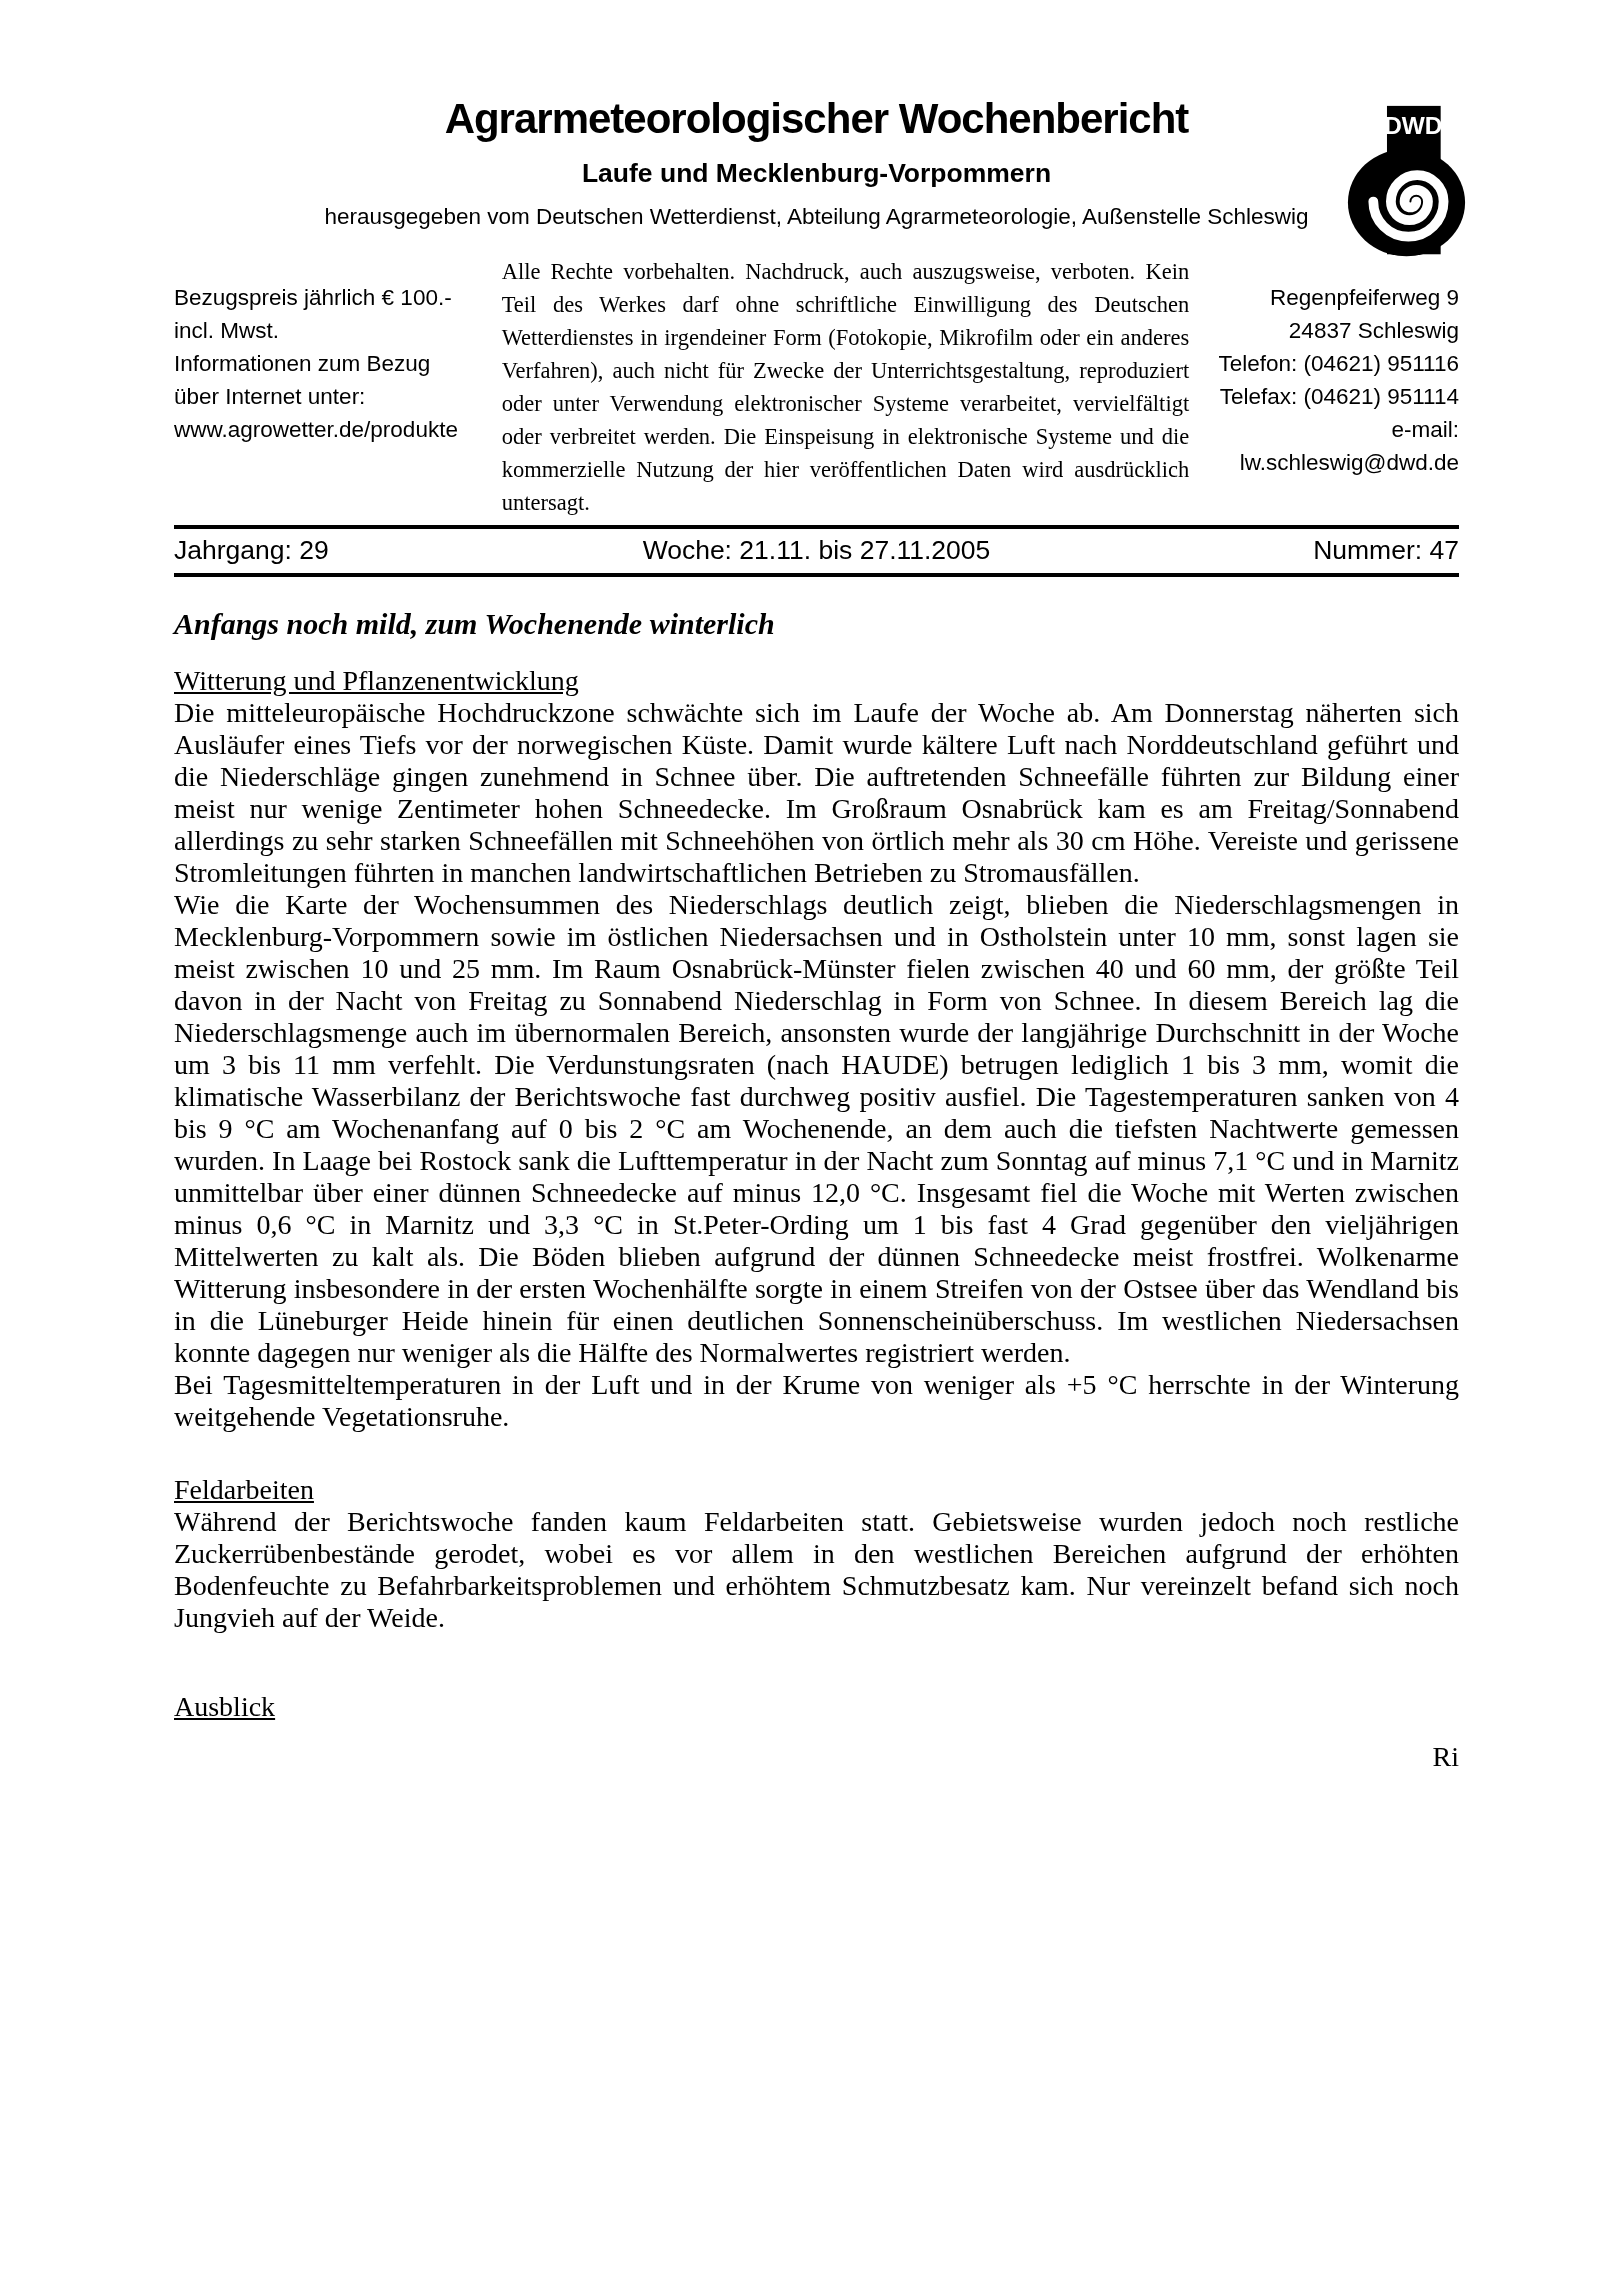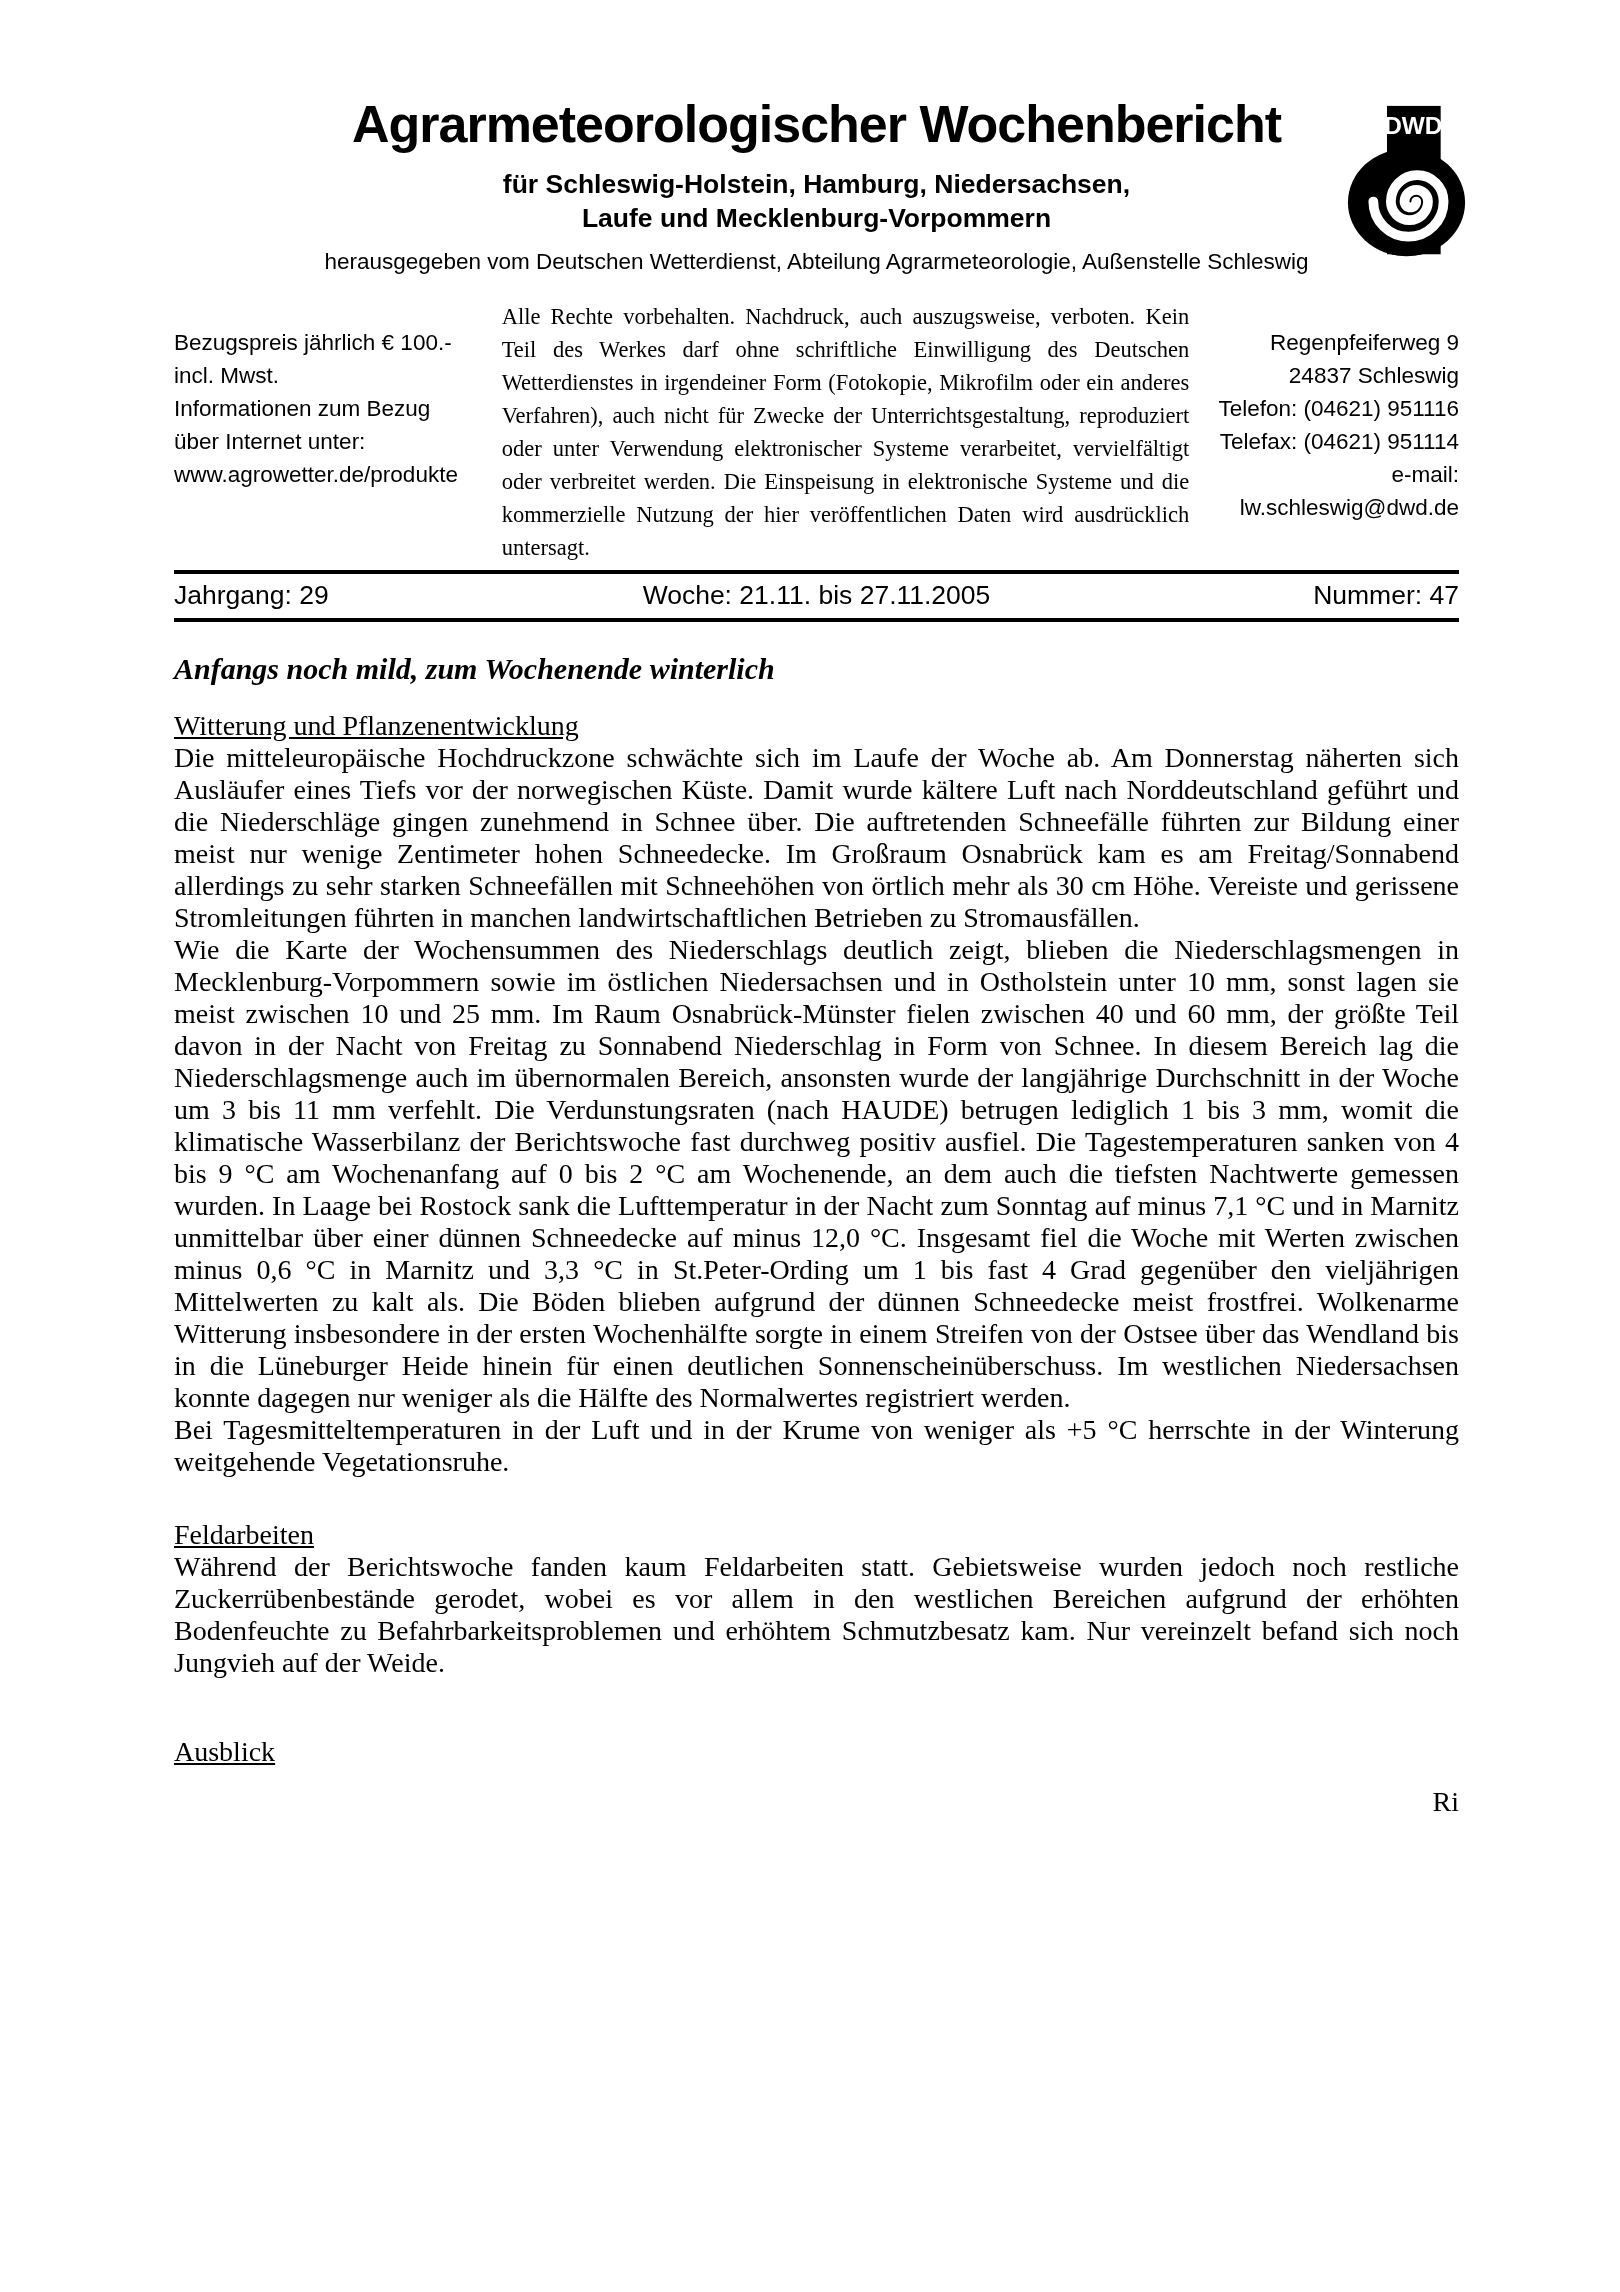--- a/index.html
+++ b/index.html
@@ -11,21 +11,21 @@
     color: #000000;
     box-sizing: border-box;
     padding: 0 161px 0 174px;
     overflow: hidden;
     font-family: "Liberation Serif", serif;
   }
   
   .masthead { text-align: center; padding-top: 96px; font-family: "Liberation Sans", sans-serif; }
   .report-title {
     margin: 0;
-    font-size: 52px;
+    font-size: 42px;
     font-weight: bold;
     letter-spacing: -1px;
     line-height: 1.1;
   }
   .subtitle {
     margin-top: 13.7px;
     font-size: 26.5px;
     font-weight: bold;
     line-height: 34px;
   }
@@ -107,21 +107,20 @@
              A 12 12 0 0 1 85 116
              A 19 19 0 0 1 47 116
              A 27 27 0 0 1 101 116
              A 36 36 0 0 1 29 116" fill="none" stroke="#fff" stroke-width="10" stroke-linecap="round"></path>
     <text x="70" y="47" text-anchor="middle" fill="#fff" font-family="Liberation Sans, sans-serif" font-size="25" font-weight="bold">DWD</text>
   </svg>
 
   <header class="masthead">
     <h1 class="report-title">Agrarmeteorologischer Wochenbericht</h1>
     <div class="subtitle">
-      <div>für Schleswig-Holstein, Hamburg, Niedersachsen,</div>
       <div>Laufe und Mecklenburg-Vorpommern</div>
     </div>
     <div class="publisher">herausgegeben vom Deutschen Wetterdienst,  Abteilung Agrarmeteorologie,  Außenstelle Schleswig</div>
   </header>
 
   <div class="imprint">
     <div class="col-left">
       <div>Bezugspreis jährlich  €  100.-</div>
       <div>incl. Mwst.</div>
       <div>Informationen zum Bezug</div>

